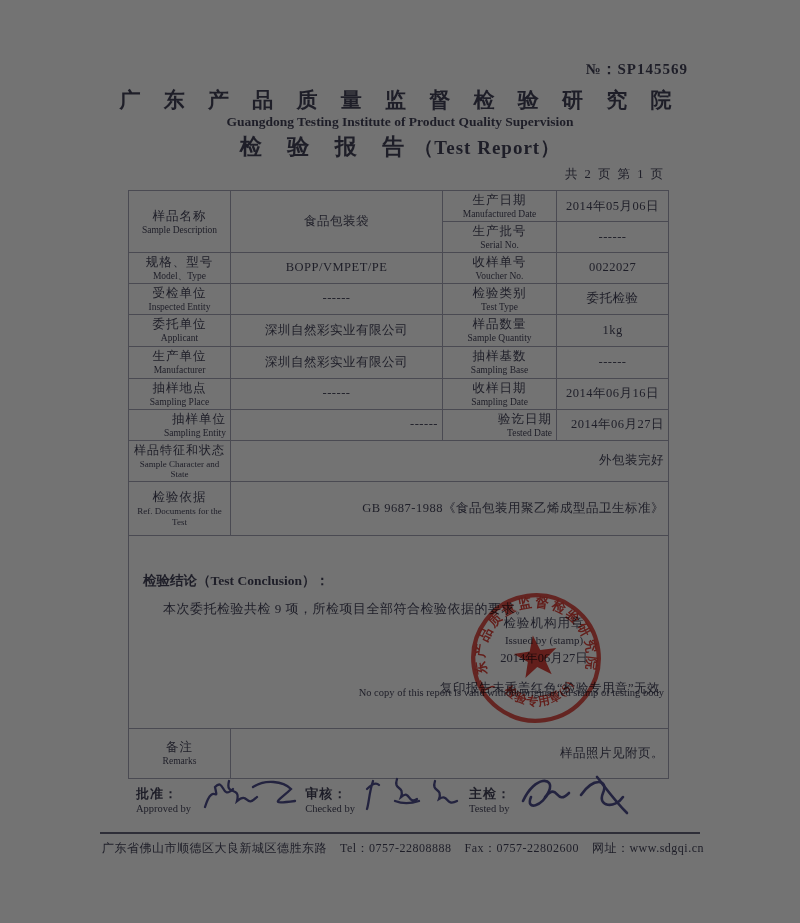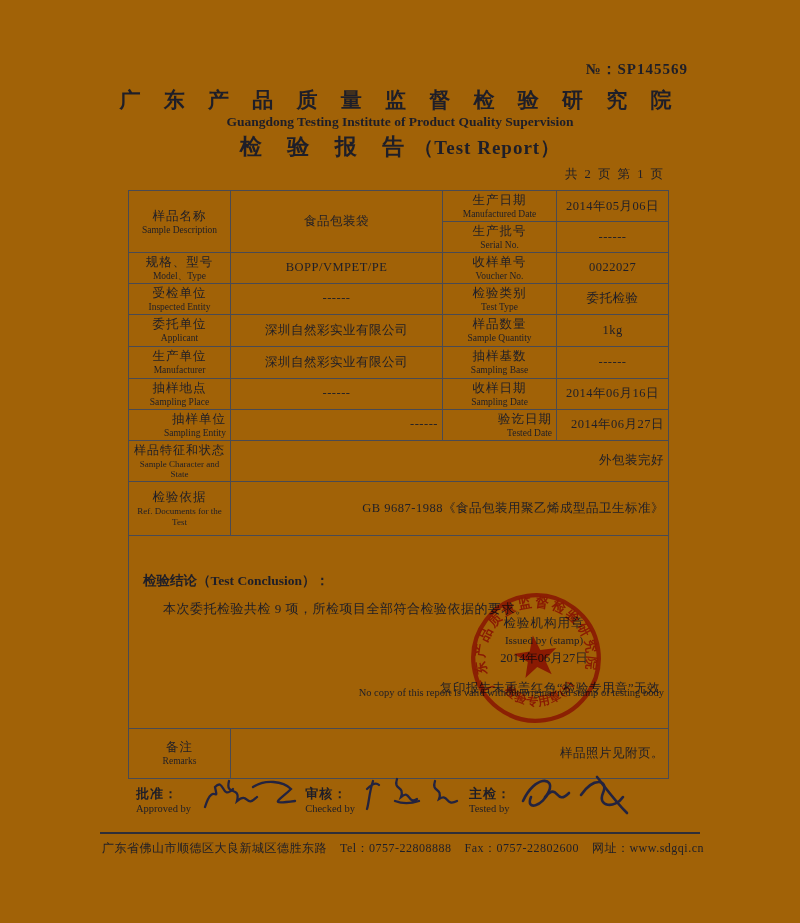--- a/index.html
+++ b/index.html
@@ -1,21 +1,21 @@
 <!DOCTYPE html>
 <html><head>
 <meta charset="utf-8">
 <style>
   * { margin: 0; padding: 0; box-sizing: border-box; }
   html, body { background: #e8e8e8; }
   body { font-family: "Liberation Serif", "DejaVu Serif", serif; }
   .page {
     position: relative;
     width: 800px; height: 923px;
-    background: #a16207;
+    background: #737373;
     color: #1e1e28;
     margin: 0 auto;
     overflow: hidden;
   }
   
   .report-no {
     position: absolute; top: 60px; right: 112px;
     font-weight: bold; font-size: 15px; letter-spacing: 1px;
   }
   .org-cn {

